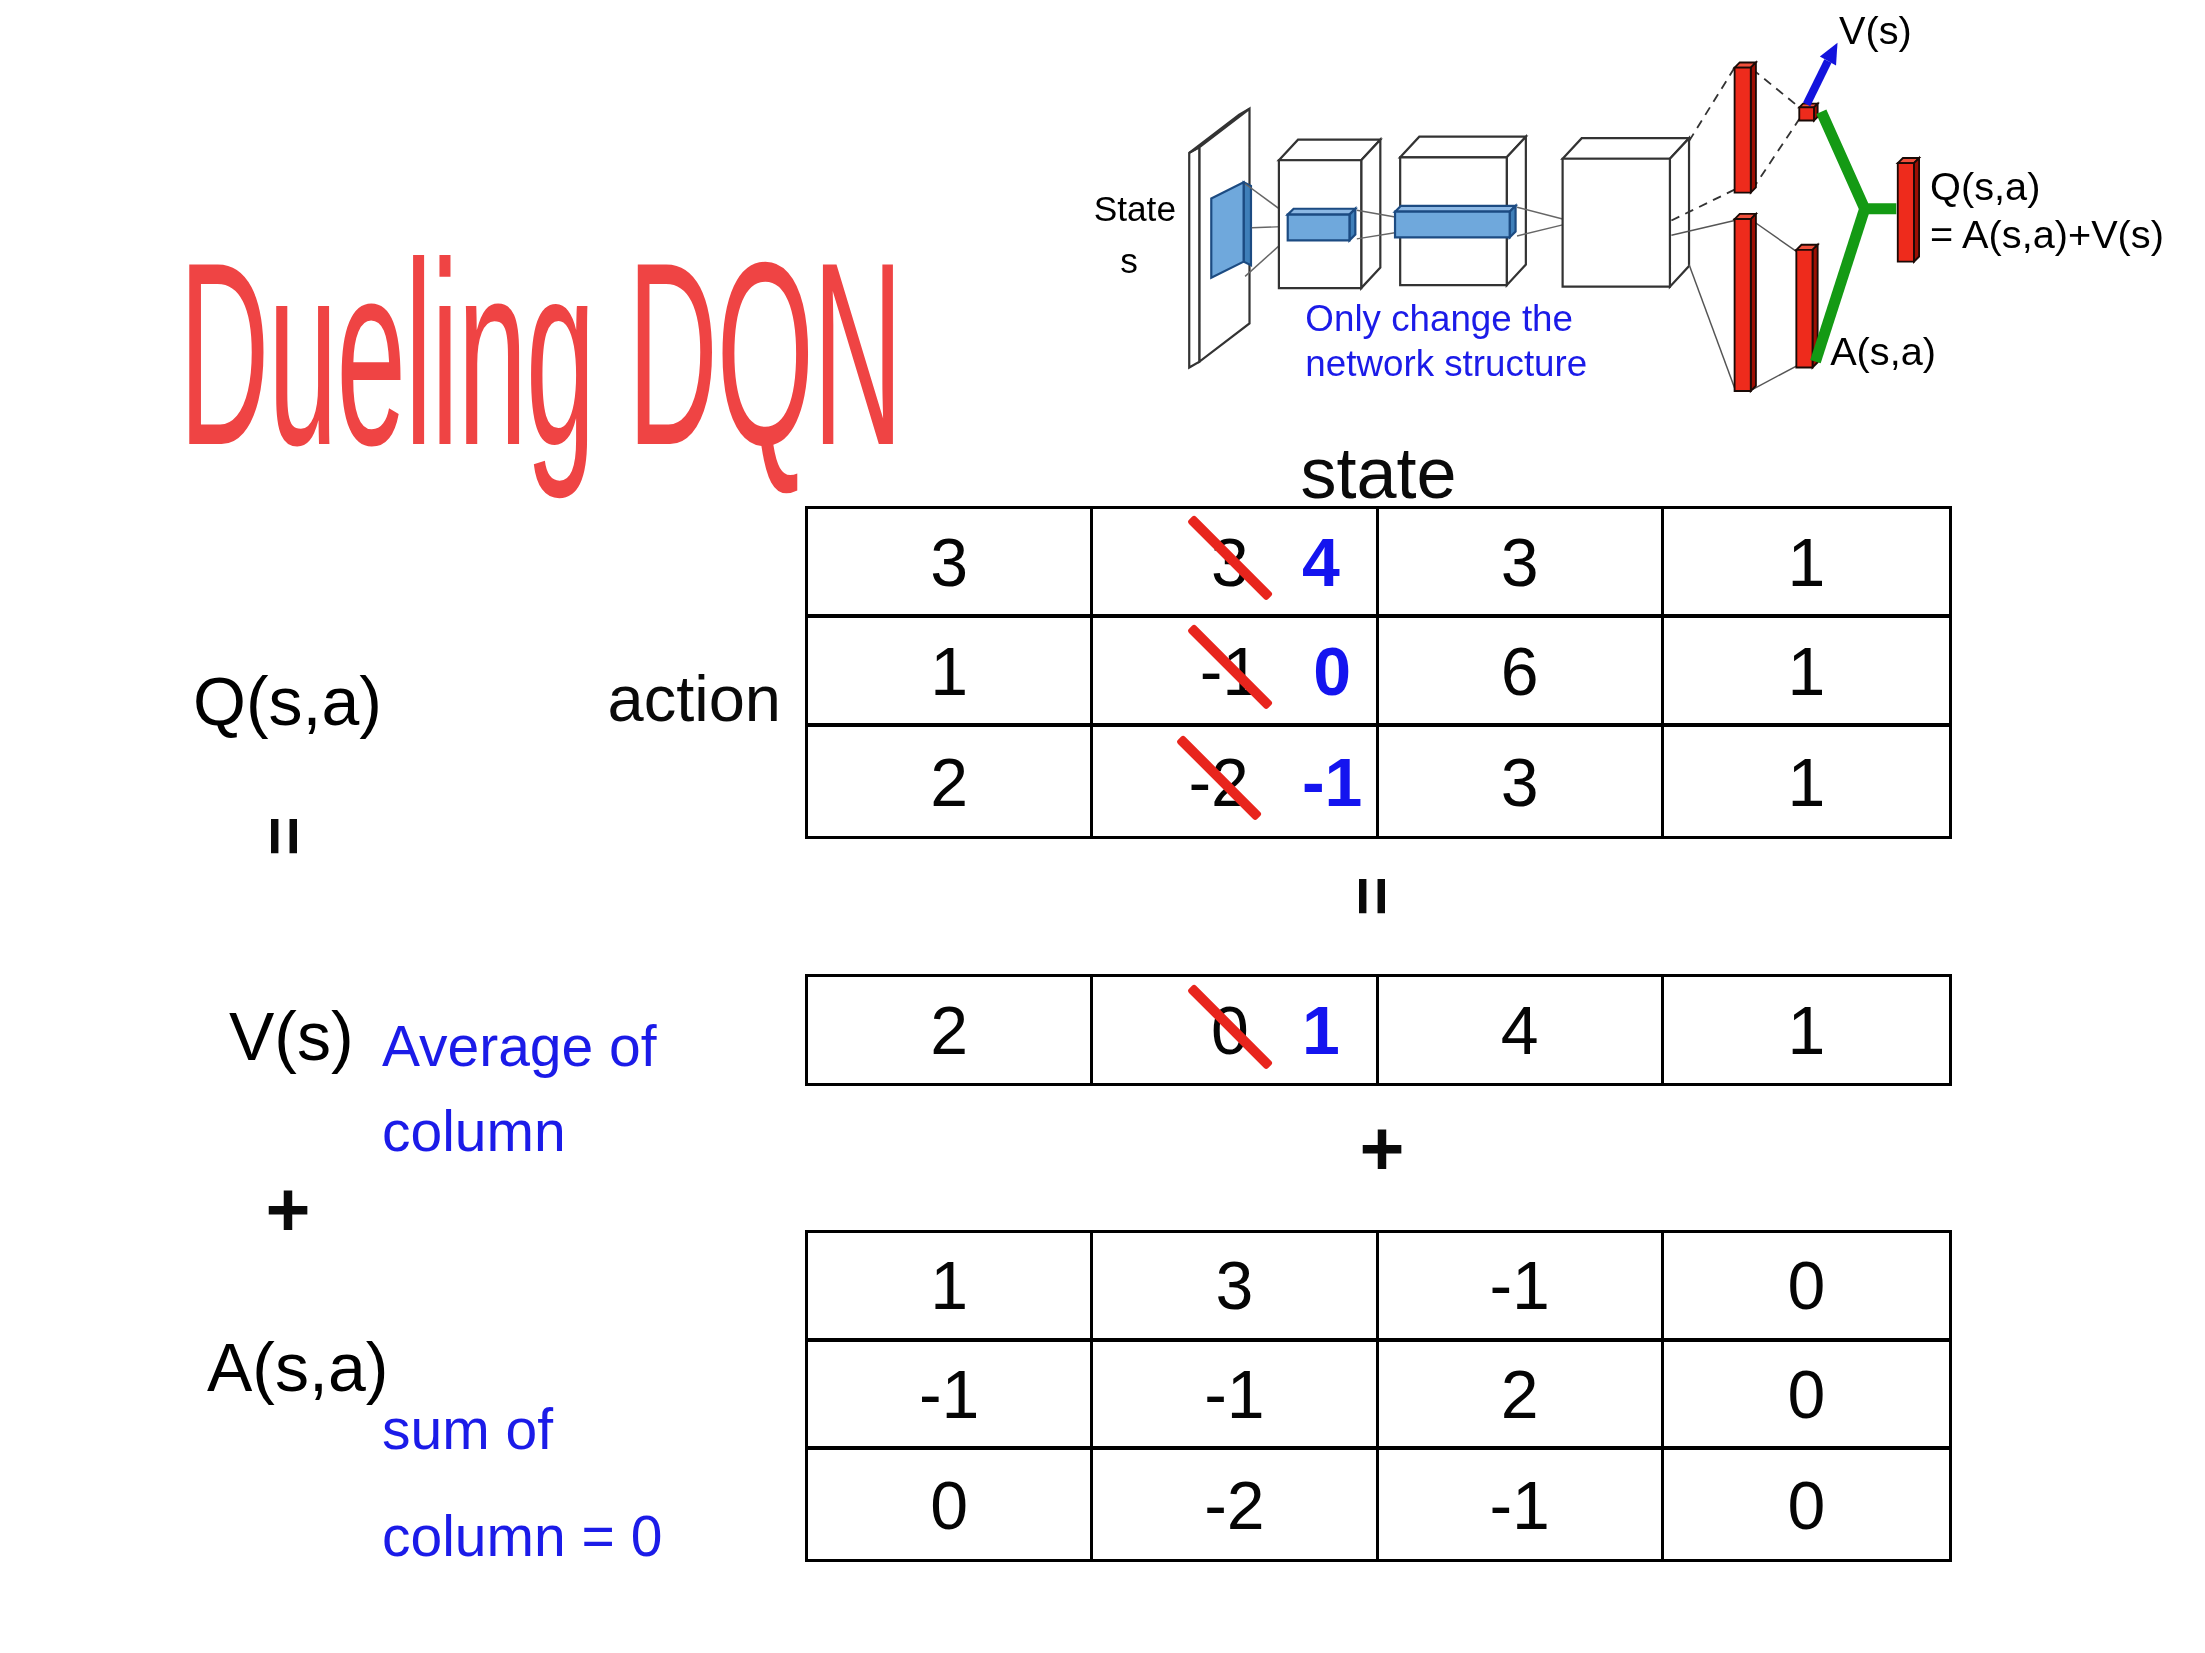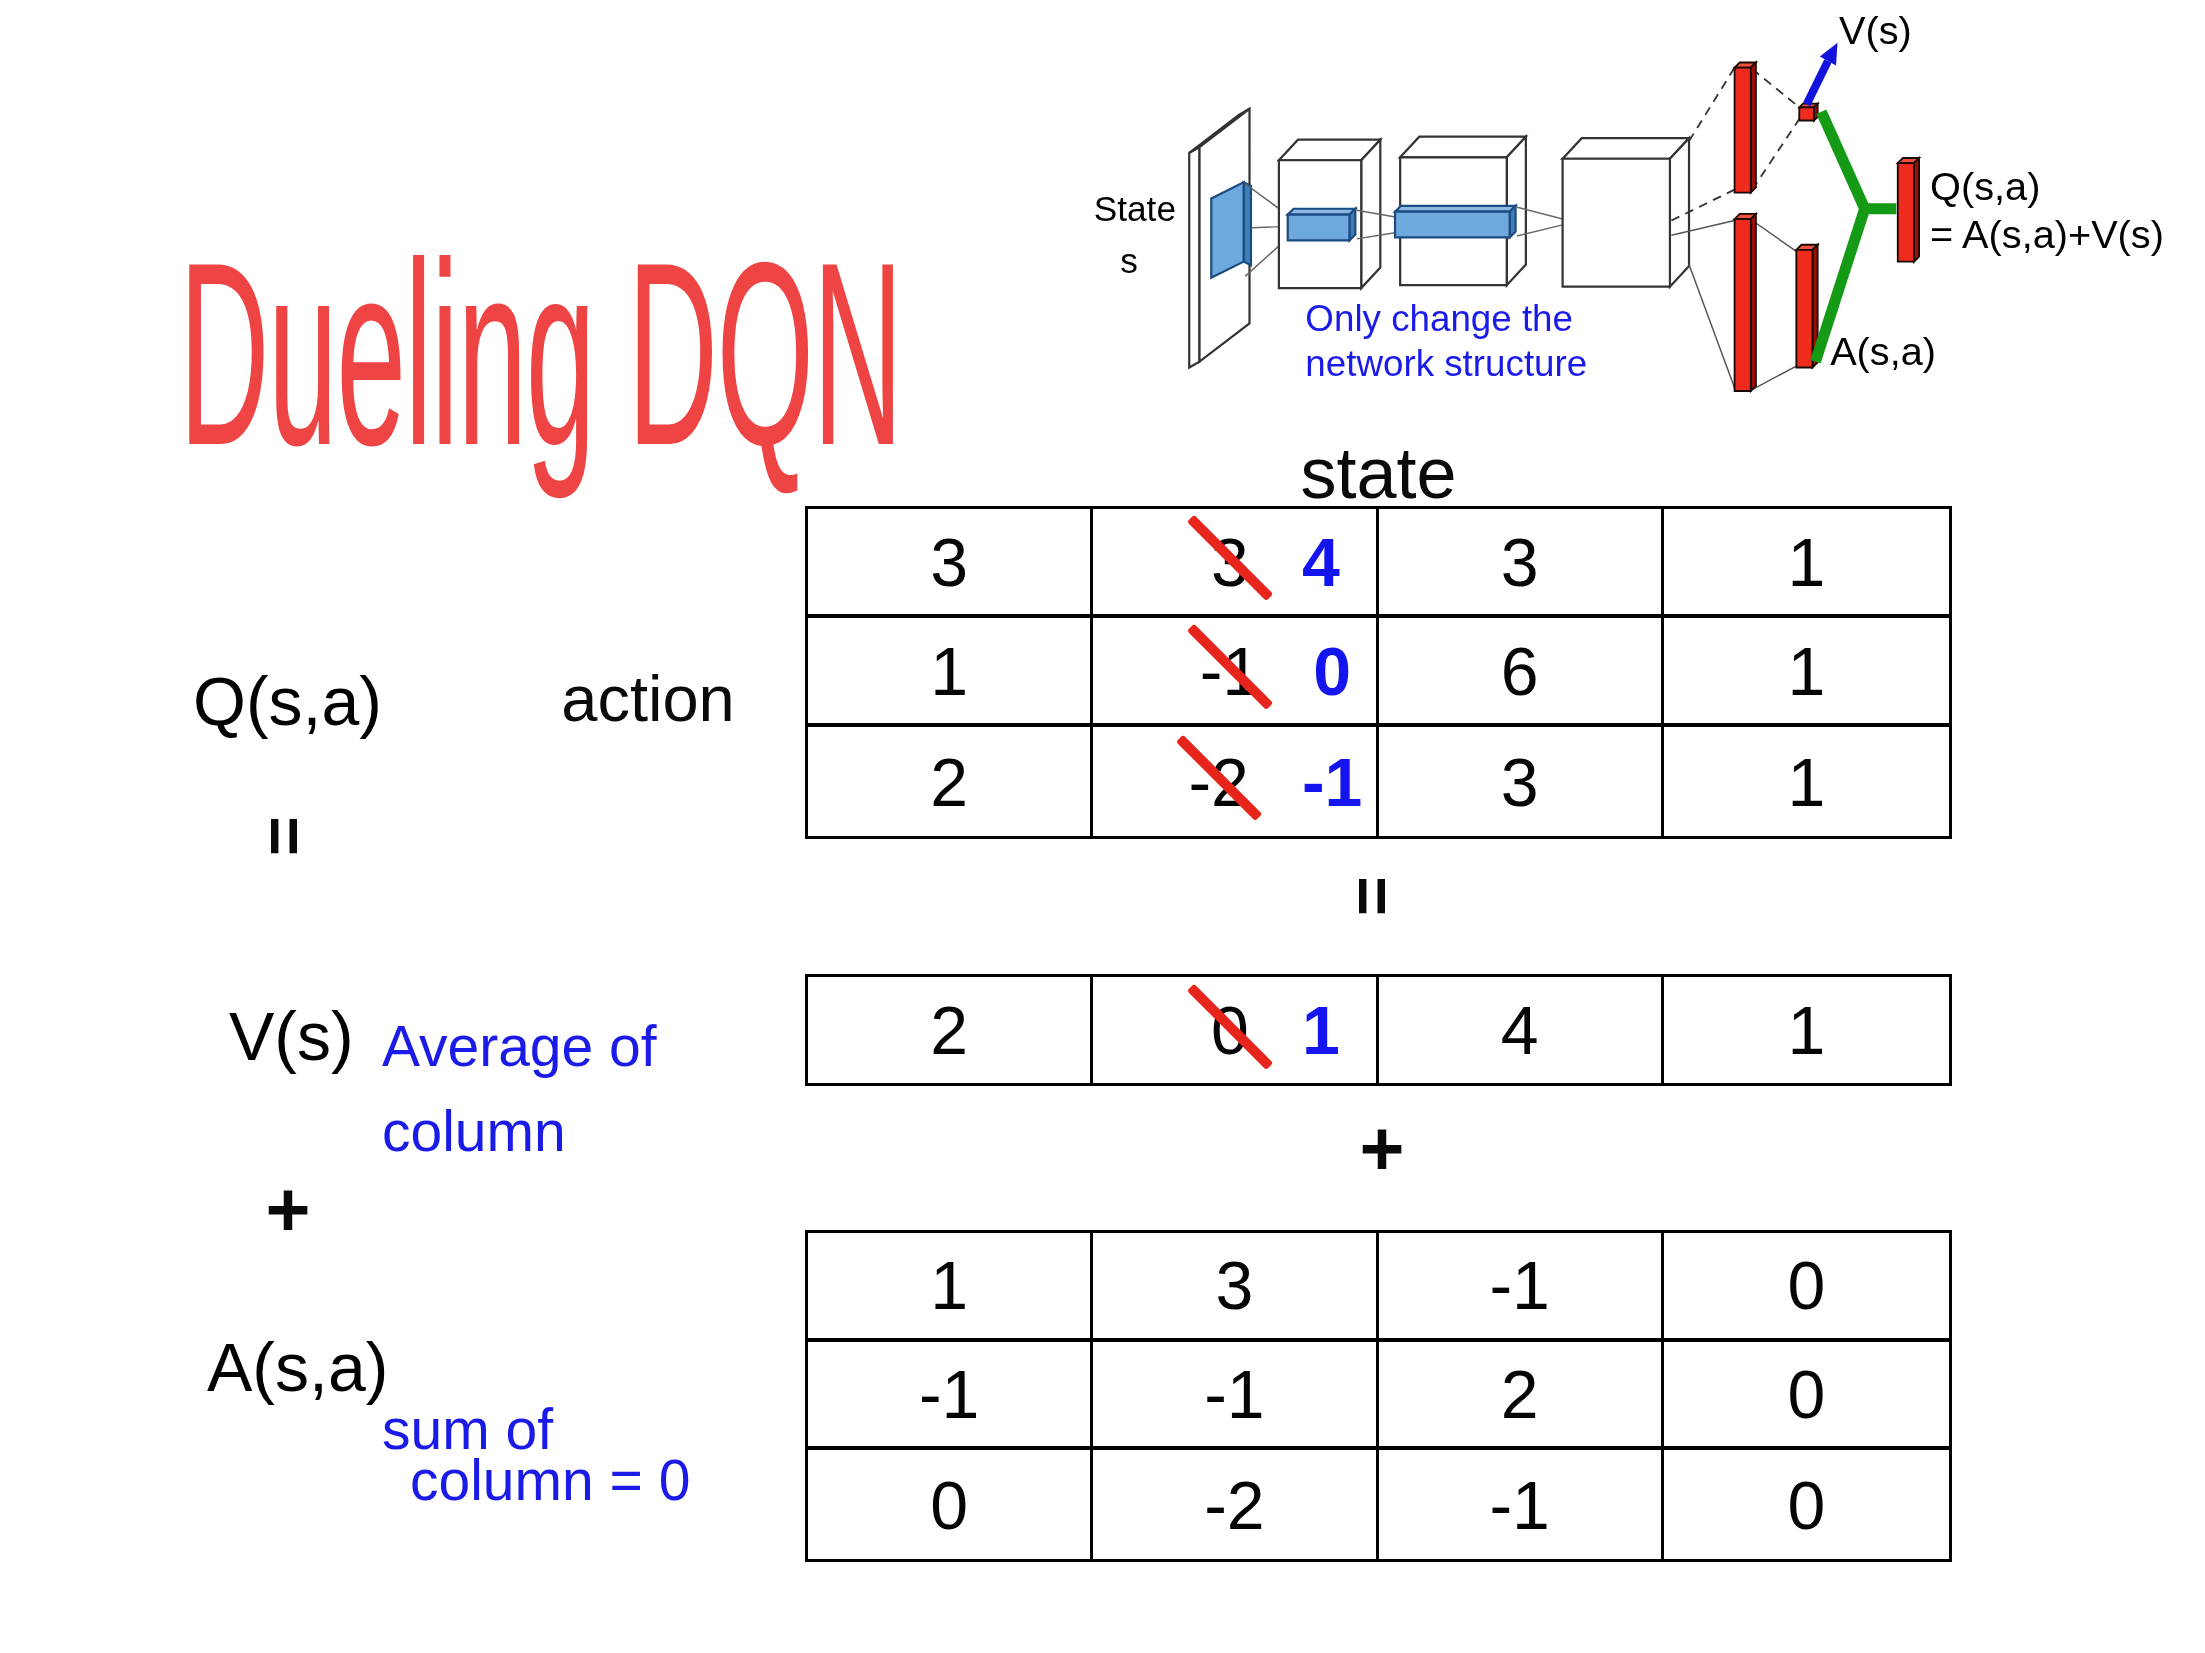--- a/index.html
+++ b/index.html
@@ -10,35 +10,35 @@
 
   
   #title{top:223px;left:179px;font-size:261px;line-height:1;white-space:nowrap;color:#ef4444;}
   #title .squeeze{display:inline-block;transform:scaleX(0.48);transform-origin:left center;letter-spacing:-2.9px;}
 
   
   .biglabel{font-size:68px;line-height:1;white-space:nowrap;color:#000;}
   #q-label{left:193px;top:667px;}
   #v-label{left:229px;top:1002px;}
   #a-label{left:207px;top:1333px;}
-  #action-label{left:515px;top:666px;width:266px;text-align:center;font-size:65px;line-height:1;}
+  #action-label{left:515px;top:666px;width:266px;text-align:right;font-size:65px;line-height:1;}
 
   
   .sym{display:flex;align-items:center;justify-content:center;line-height:1;}
   #eq-left{left:250px;top:801px;width:70px;height:70px;font-size:68px;font-weight:600;transform:rotate(90deg);}
   #plus-left{left:251px;top:1172px;width:74px;height:74px;font-size:77px;font-weight:700;}
   #eq-center{left:1336px;top:859px;width:74px;height:74px;font-size:68px;font-weight:600;transform:rotate(90deg);}
   #plus-center{left:1345px;top:1111px;width:74px;height:74px;font-size:77px;font-weight:700;}
 
   
   .bluenote{color:#1b1be8;font-size:57px;line-height:1;white-space:nowrap;}
   #avg1{left:382px;top:1018px;text-align:center;}
   #avg2{left:382px;top:1103px;}
   #sum1{left:382px;top:1388px;margin-top:13px;}
-  #sum2{left:382px;top:1452px;margin-left:28px;}
+  #sum2{left:382px;top:1508px;}
 
   
   #state-header{left:805px;top:437px;width:1147px;text-align:center;font-size:72px;line-height:1;}
 
   
   .mtable{display:grid;grid-template-columns:repeat(4,1fr);box-sizing:border-box;
           border:3.7px solid #000;background:#fff;}
   #q-table{left:805px;top:506px;width:1147px;height:333px;grid-template-rows:repeat(3,1fr);}
   #v-table{left:805px;top:974px;width:1147px;height:112px;grid-template-rows:1fr;}
   #a-table{left:805px;top:1230px;width:1147px;height:332px;grid-template-rows:repeat(3,1fr);}

